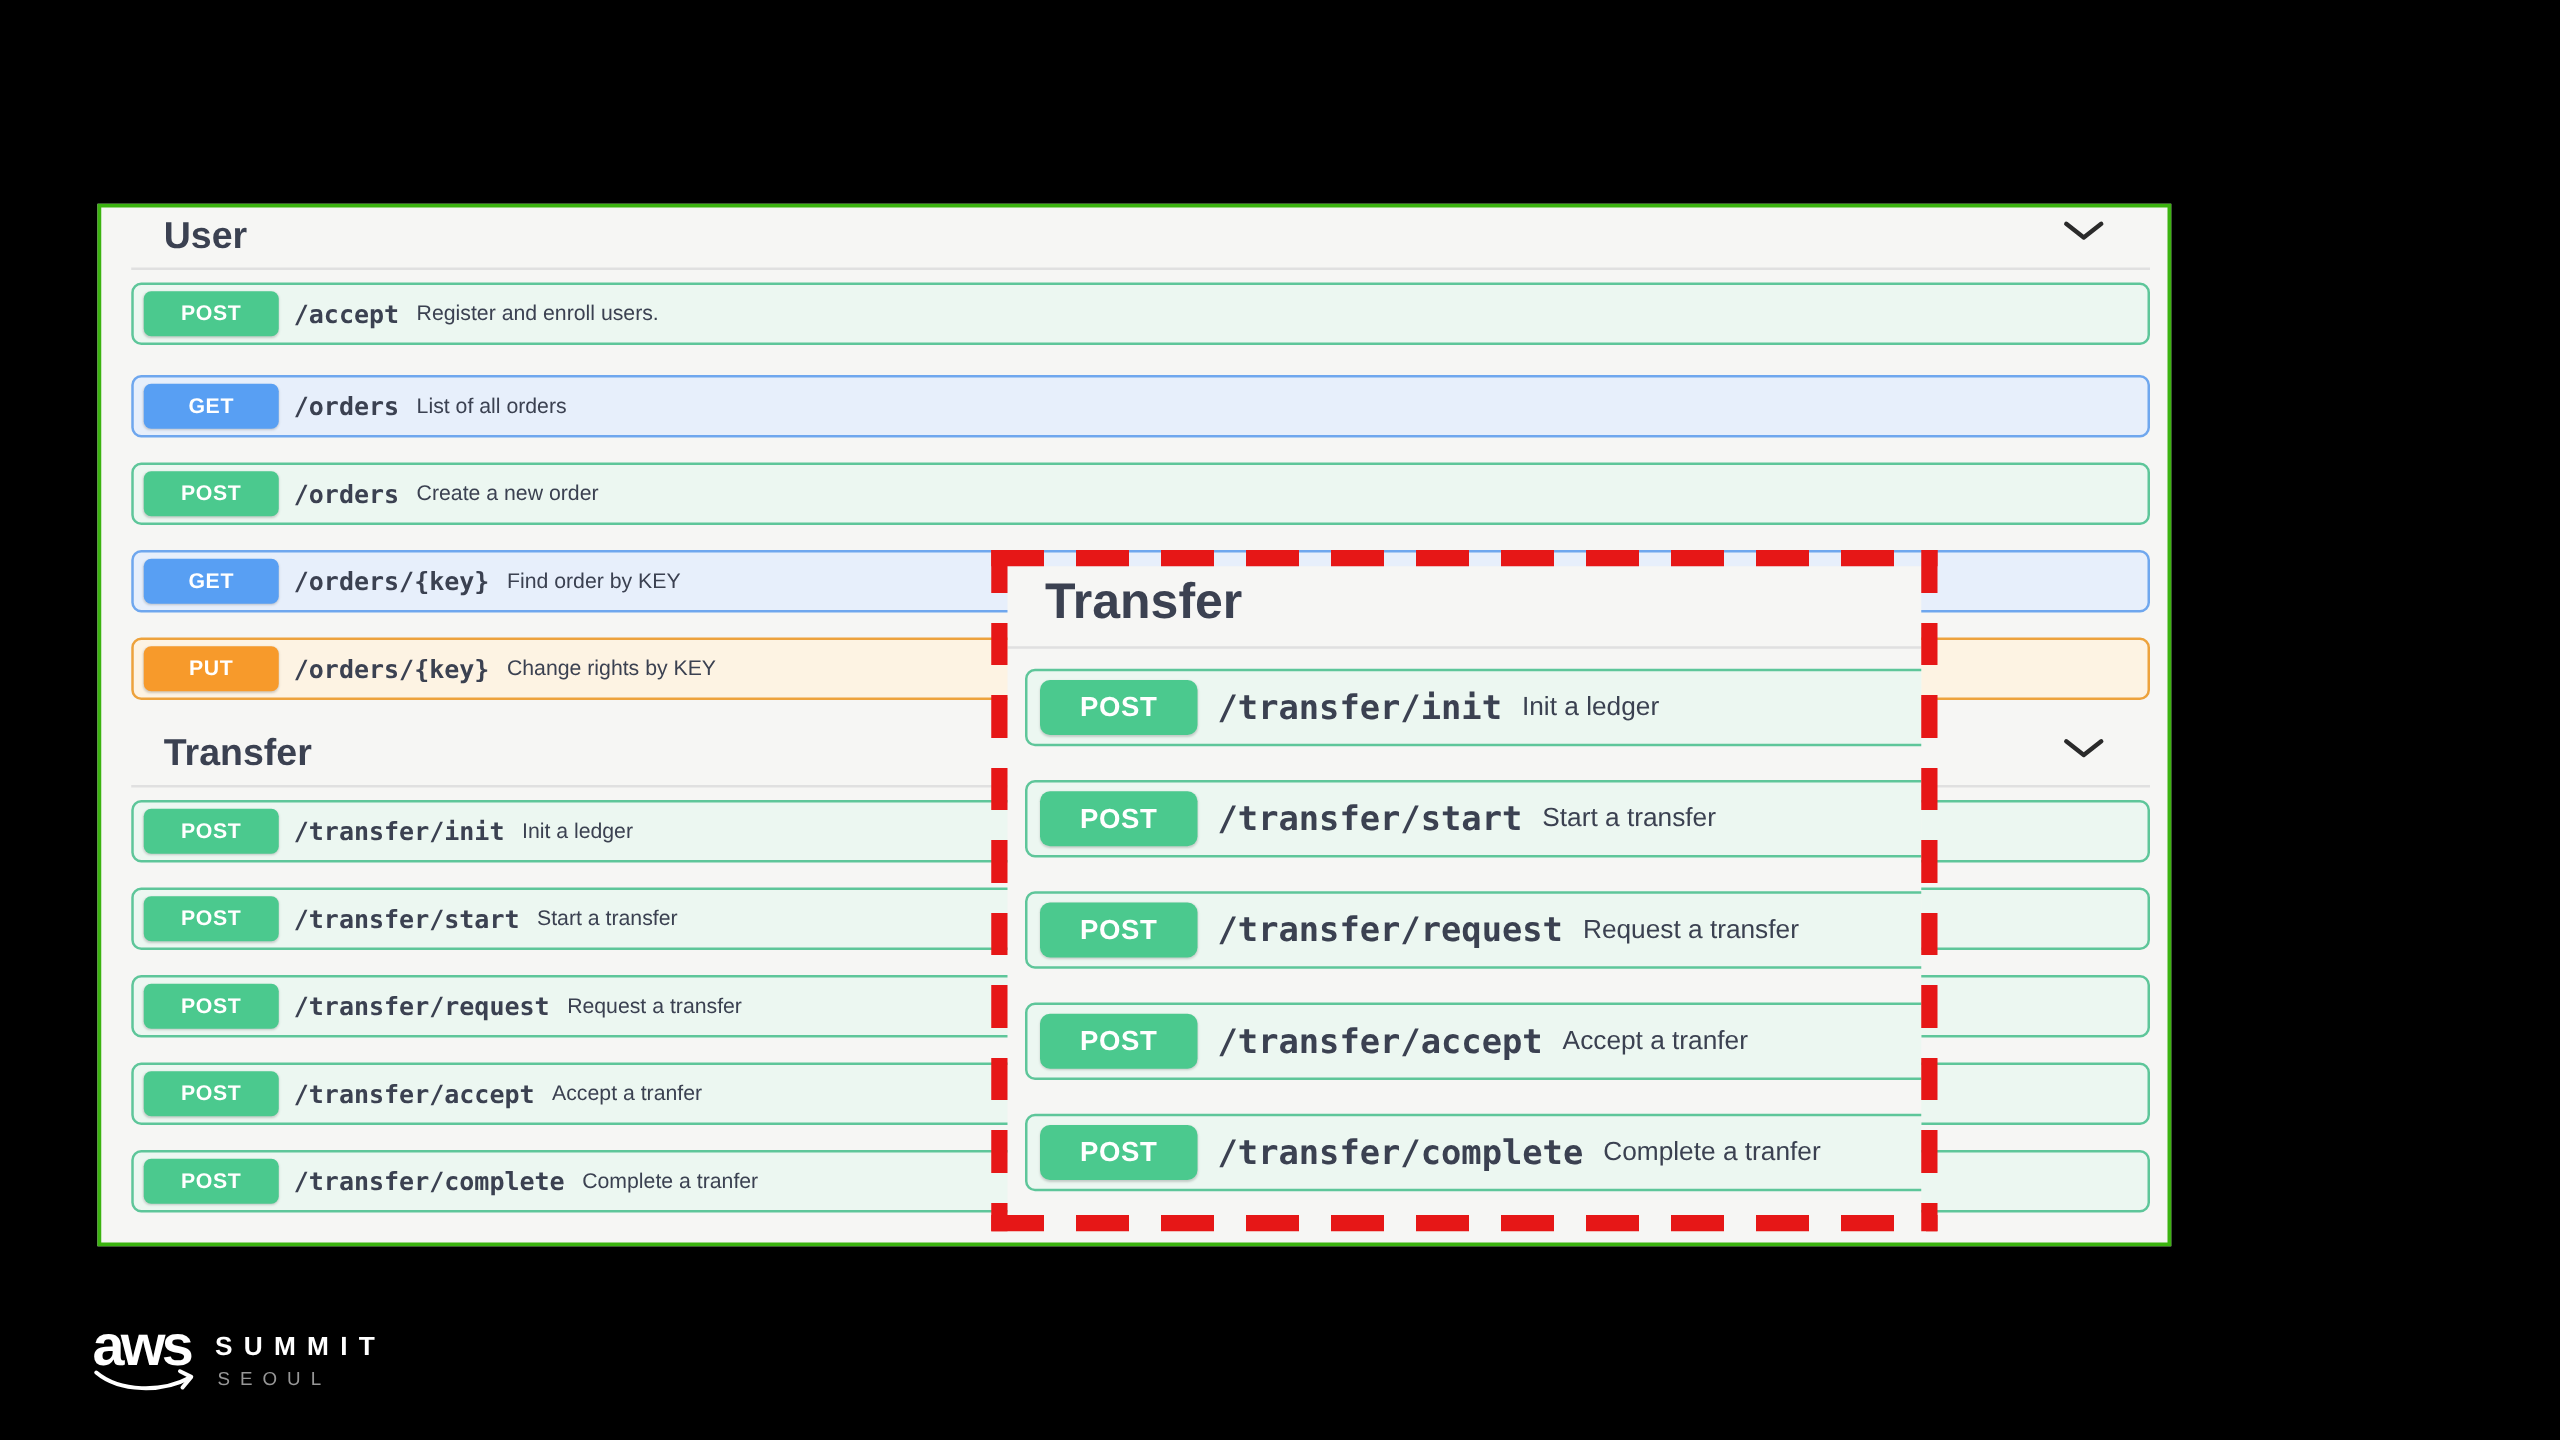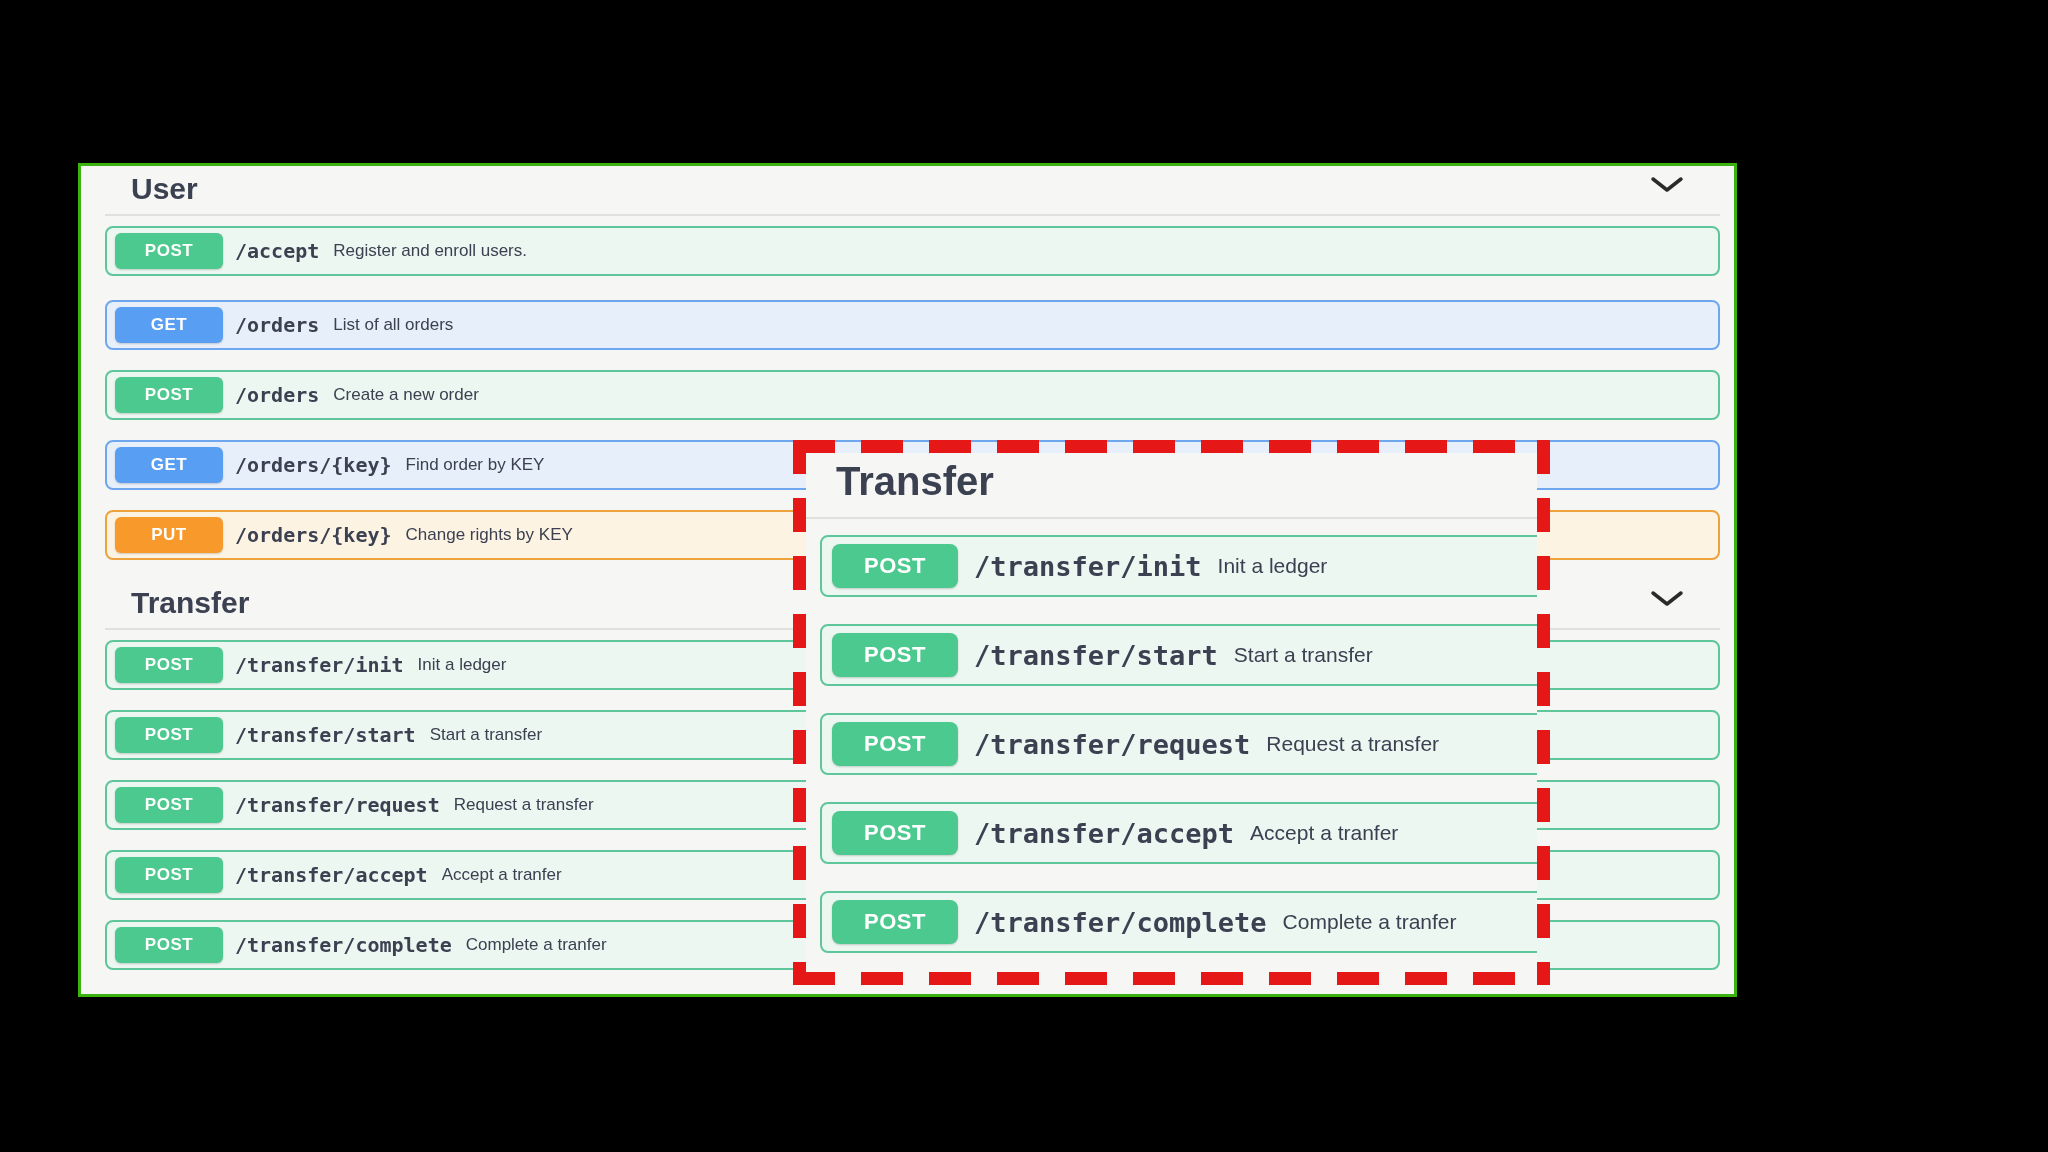--- a/index.html
+++ b/index.html
@@ -182,14 +182,25 @@
         <span class="path">/transfer/complete</span>
         <span class="desc">Complete a tranfer</span>
       </div>
     </div>
     <div class="dash dash-top"></div>
     <div class="dash dash-bottom"></div>
     <div class="dash dash-left"></div>
     <div class="dash dash-right"></div>
   </div>
 
+  <div class="footer-logo">
+    <span class="aws-text">aws</span>
+    <span class="aws-swoosh">
+      <svg width="84" height="24" viewBox="0 0 84 24">
+        <path d="M3 4 C 22 20, 56 20, 78 8" fill="none" stroke="#ffffff" stroke-width="3.2" stroke-linecap="round"></path>
+        <path d="M70 3 L79 7.5 L72 16" fill="none" stroke="#ffffff" stroke-width="3.2" stroke-linecap="round" stroke-linejoin="round"></path>
+      </svg>
+    </span>
+    <span class="summit">SUMMIT</span>
+    <span class="seoul">SEOUL</span>
+  </div>
 
 </div>
 
 </body></html>

